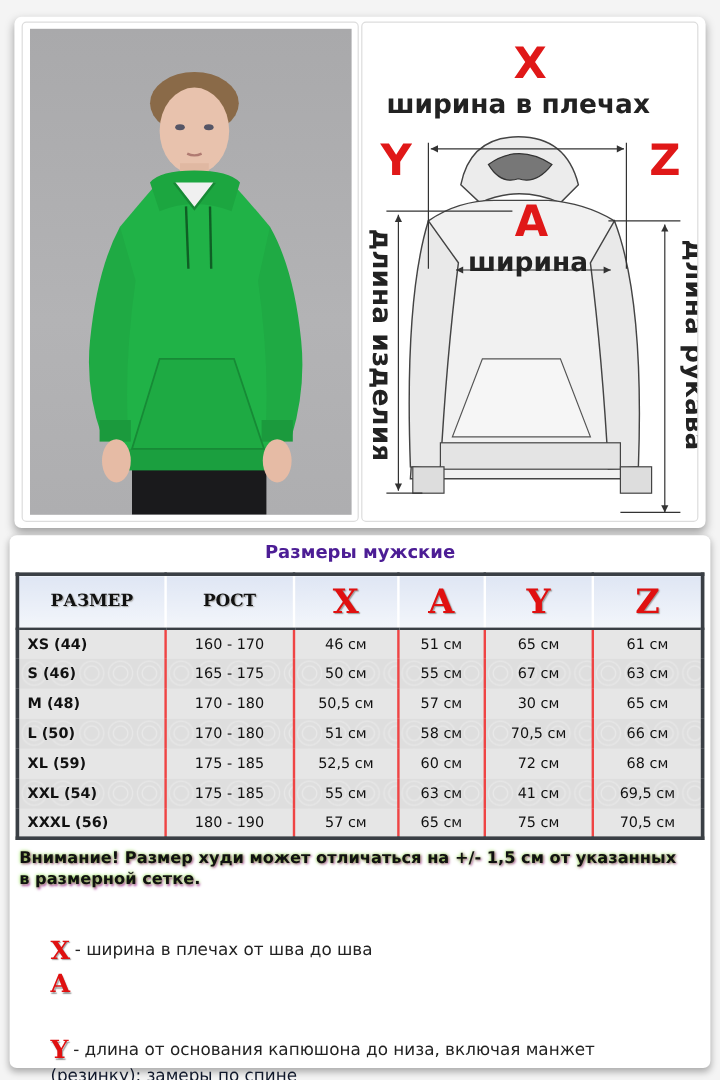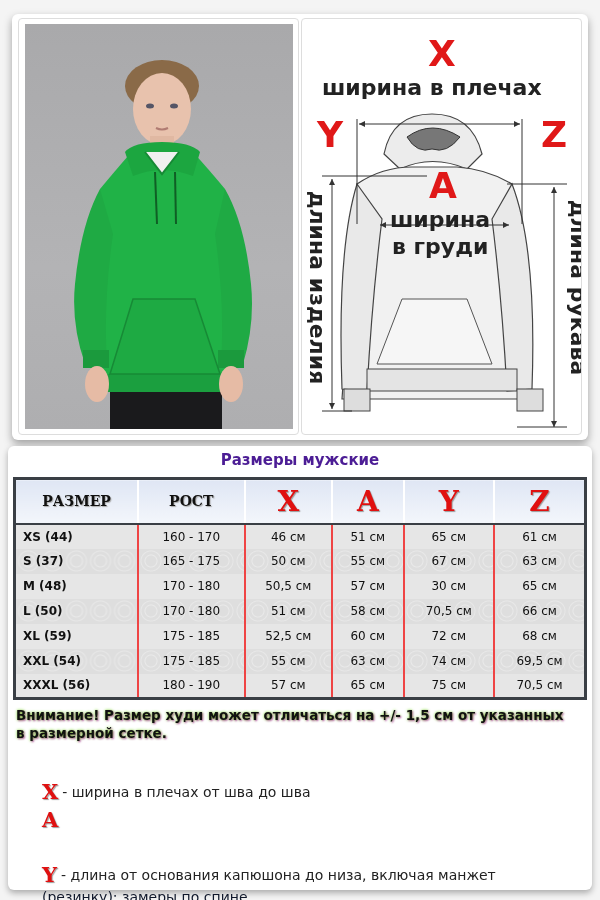--- a/index.html
+++ b/index.html
@@ -167,21 +167,20 @@
     <polygon points="252,408 249,402 255,402" fill="#333"></polygon>
     <line x1="215" y1="408" x2="265" y2="408" stroke="#333" stroke-width="1"></line>
   </svg>
 
   <div class="diagram-letter" style="left:126px;top:14px;">X</div>
   <div class="diagram-label" style="left:20px;top:56px;font-size:22px;">ширина в плечах</div>
   <div class="diagram-letter" style="left:15px;top:95px;">Y</div>
   <div class="diagram-letter" style="left:239px;top:95px;">Z</div>
   <div class="diagram-letter" style="left:127px;top:146px;">A</div>
   <div class="diagram-label" style="left:88px;top:188px;font-size:22px;">ширина</div>
-  <div class="diagram-label" style="left:90px;top:215px;font-size:22px;">в груди</div>
   <div class="diagram-label" style="left:-100px;top:256px;width:230px;font-size:22px;transform:rotate(90deg);text-align:center;">длина изделия</div>
   <div class="diagram-label" style="left:161px;top:256px;width:230px;font-size:22px;transform:rotate(90deg);text-align:center;">длина рукава</div>
 </div>
 
 <div class="bottom-card"></div>
 
 <div class="table-title">Размеры мужские</div>
 
 <table class="sizes">
   <colgroup>
@@ -205,21 +204,21 @@
   <tbody>
     <tr class="odd">
       <td class="size">XS (44)</td>
       <td>160 - 170</td>
       <td>46 см</td>
       <td>51 см</td>
       <td>65 см</td>
       <td>61 см</td>
     </tr>
     <tr class="even">
-      <td class="size">S (37)</td>
+      <td class="size">S (46)</td>
       <td>165 - 175</td>
       <td>50 см</td>
       <td>55 см</td>
       <td>67 см</td>
       <td>63 см</td>
     </tr>
     <tr class="odd">
       <td class="size">M (48)</td>
       <td>170 - 180</td>
       <td>50,5 см</td>
@@ -241,21 +240,21 @@
       <td>52,5 см</td>
       <td>60 см</td>
       <td>72 см</td>
       <td>68 см</td>
     </tr>
     <tr class="even">
       <td class="size">XXL (54)</td>
       <td>175 - 185</td>
       <td>55 см</td>
       <td>63 см</td>
-      <td>74 см</td>
+      <td>41 см</td>
       <td>69,5 см</td>
     </tr>
     <tr class="odd">
       <td class="size">XXXL (56)</td>
       <td>180 - 190</td>
       <td>57 см</td>
       <td>65 см</td>
       <td>75 см</td>
       <td>70,5 см</td>
     </tr>

